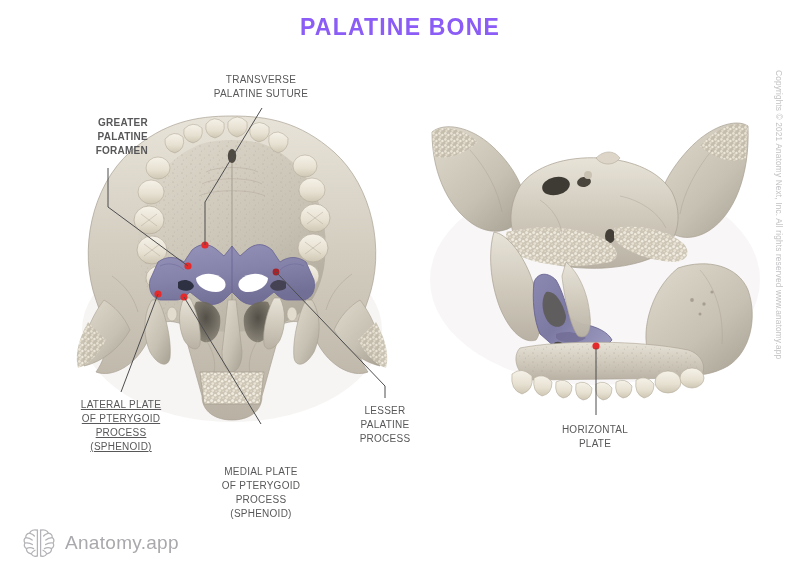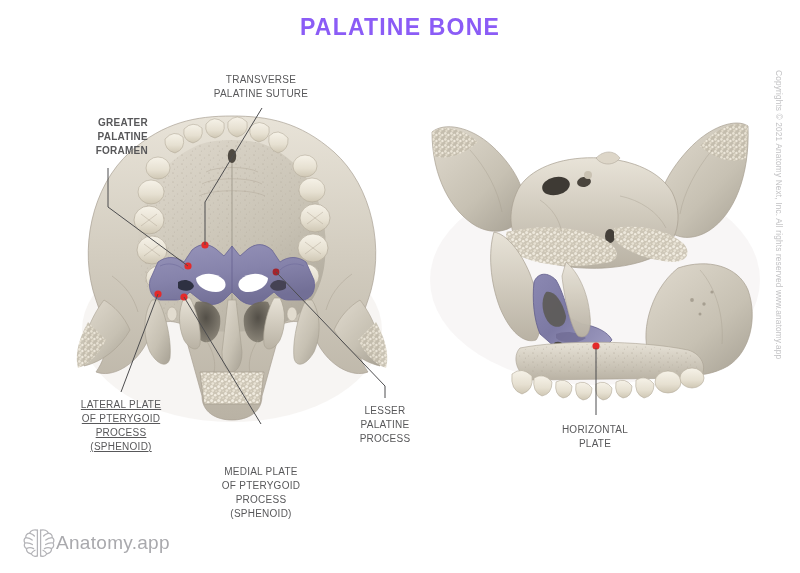--- a/index.html
+++ b/index.html
@@ -54,20 +54,21 @@
     pointer-events: none;
   }
 
   
   #logo {
     position: absolute;
     left: 22px;
     top: 526px;
     display: flex;
     align-items: center;
+    gap: 9px;
   }
   #logo-text {
     font-size: 19px;
     color: #a9a9ad;
     letter-spacing: 0.3px;
   }
 
   
   #copyright {
     position: absolute;

